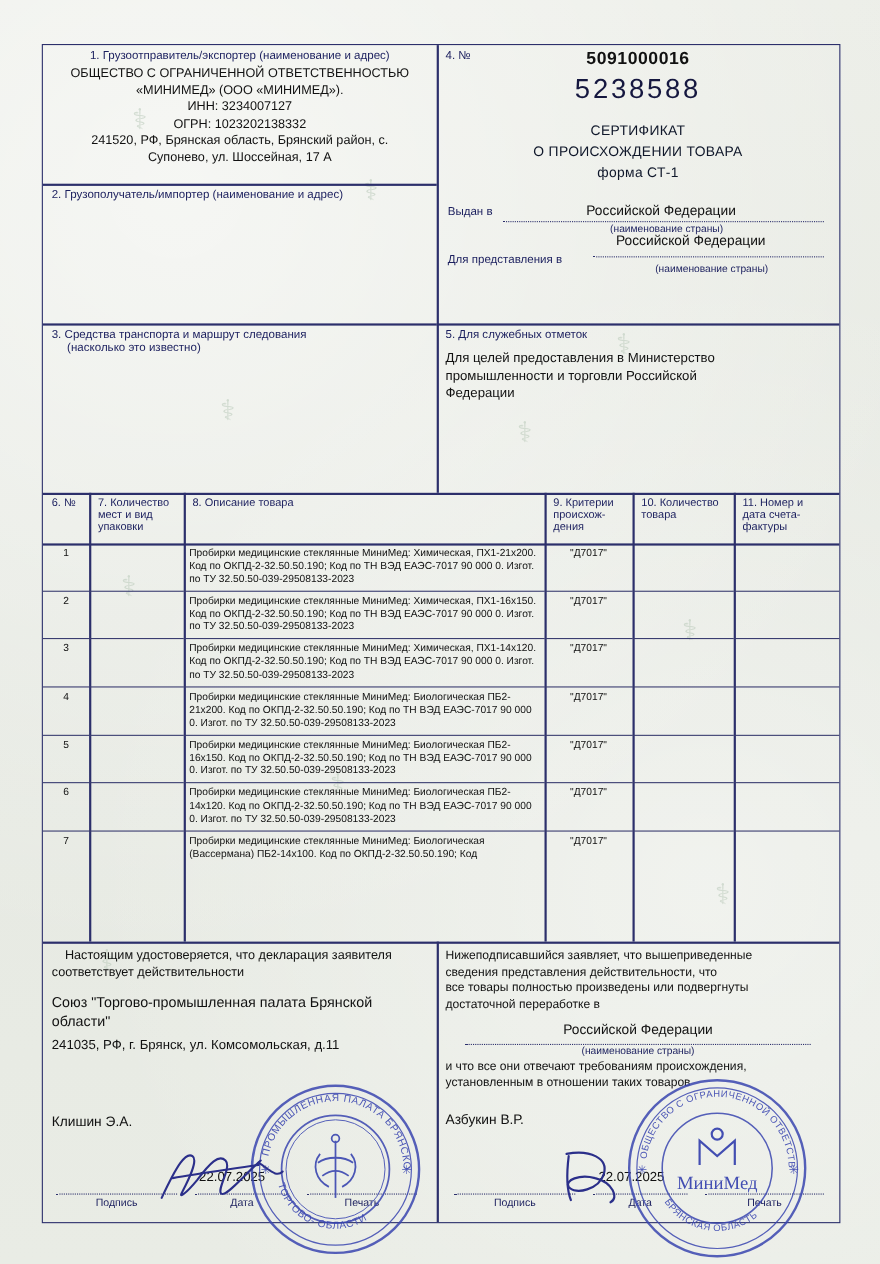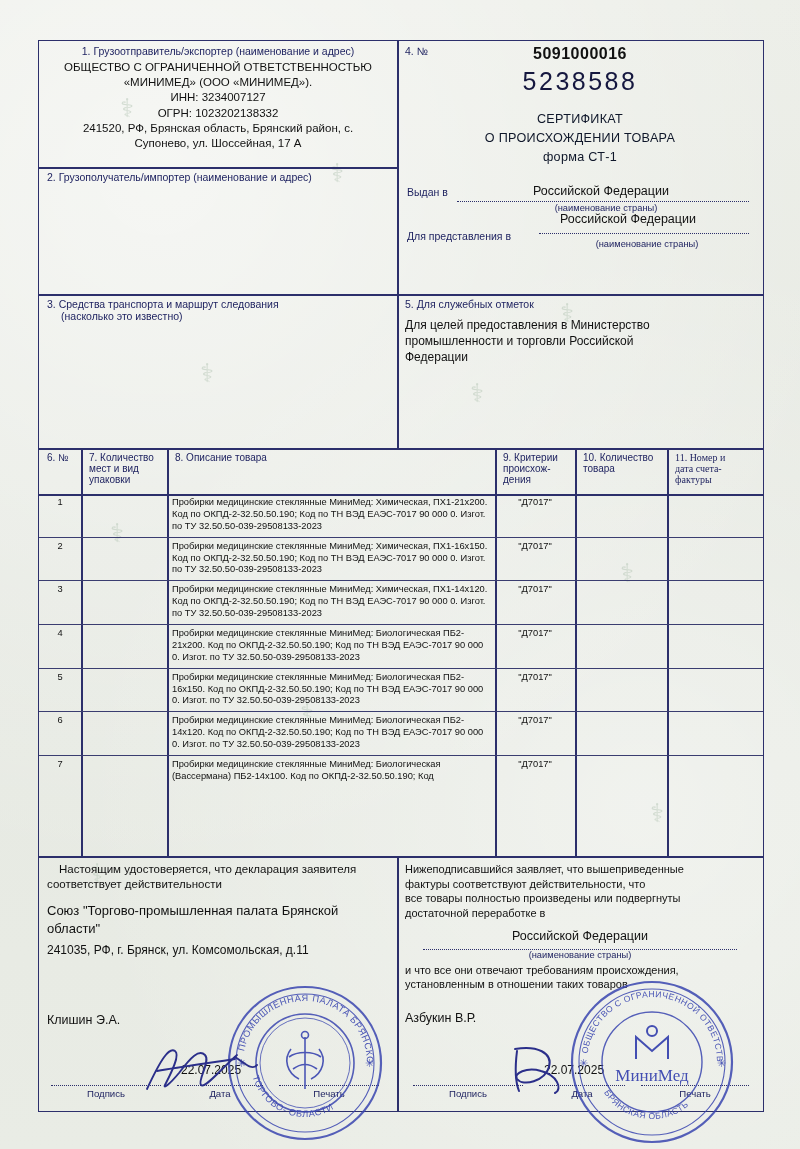--- a/index.html
+++ b/index.html
@@ -234,21 +234,21 @@
     </div>
     <div class="cell" style="left:456px;top:407px;width:80px;">
       <div class="lbl" style="font-size:10px;">9. Критерии</div>
       <div class="lbl" style="font-size:10px;">происхож-</div>
       <div class="lbl" style="font-size:10px;">дения</div>
     </div>
     <div class="cell" style="left:536px;top:407px;width:92px;">
       <div class="lbl" style="font-size:10px;">10. Количество</div>
       <div class="lbl" style="font-size:10px;">товара</div>
     </div>
-    <div class="cell" style="left:628px;top:407px;width:96px;font-family:Liberation Serif, serif;">
+    <div class="cell" style="left:628px;top:407px;width:96px;">
       <div class="lbl" style="font-size:10px;">11. Номер и</div>
       <div class="lbl" style="font-size:10px;">дата счета-</div>
       <div class="lbl" style="font-size:10px;">фактуры</div>
     </div>
 
     <div style="position:absolute;left:0;top:453px;width:724px;height:362px;">
       <table class="goods" id="goods-table">
         <colgroup>
           <col style="width:42px">
             <col style="width:86px">
@@ -322,21 +322,21 @@
       <div class="body-txt" style="margin-top:2px;padding-left:12px;">Настоящим удостоверяется, что декларация заявителя</div>
       <div class="body-txt">соответствует действительности</div>
       <div class="body-txt" style="margin-top:10px;font-size:13px;">Союз "Торгово-промышленная палата Брянской</div>
       <div class="body-txt" style="font-size:13px;">области"</div>
       <div class="body-txt" style="margin-top:6px;font-size:12px;">241035, РФ, г. Брянск, ул. Комсомольская, д.11</div>
       <div class="body-txt" style="margin-top:54px;font-size:12.5px;">Клишин Э.А.</div>
     </div>
 
     <div class="cell" style="left:358px;top:815px;width:366px;height:255px;">
       <div class="body-txt" style="margin-top:2px;font-size:11px;">Нижеподписавшийся заявляет, что вышеприведенные</div>
-      <div class="body-txt" style="font-size:11px;">фактуры соответствуют действительности, что</div>
+      <div class="body-txt" style="font-size:11px;">сведения представления действительности, что</div>
       <div class="body-txt" style="font-size:11px;">все товары полностью произведены или подвергнуты</div>
       <div class="body-txt" style="font-size:11px;">достаточной переработке в</div>
       <div class="body-txt center" style="margin-top:8px;font-size:12.5px;">Российской Федерации</div>
       <div class="dotline" style="margin:3px 18px 0 18px;"></div>
       <div class="small-note">(наименование страны)</div>
       <div class="body-txt" style="margin-top:3px;font-size:11px;">и что все они отвечают требованиям происхождения,</div>
       <div class="body-txt" style="font-size:11px;">установленным в отношении таких товаров</div>
       <div class="body-txt" style="margin-top:18px;font-size:12.5px;">Азбукин В.Р.</div>
     </div>
 

